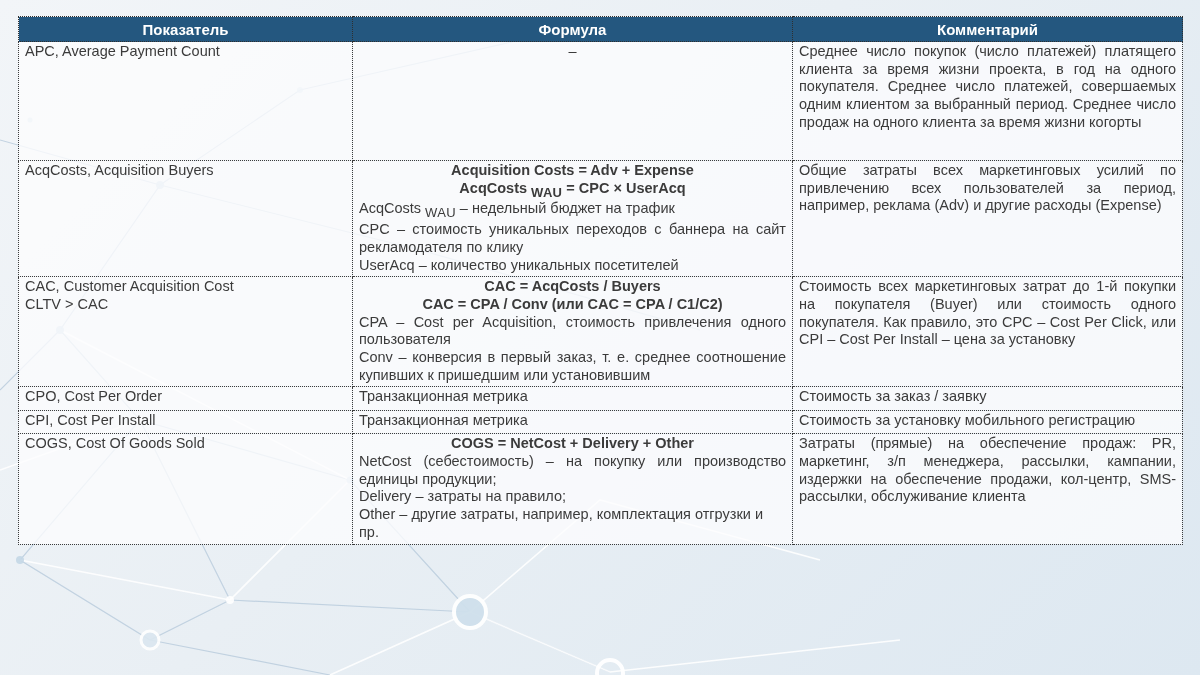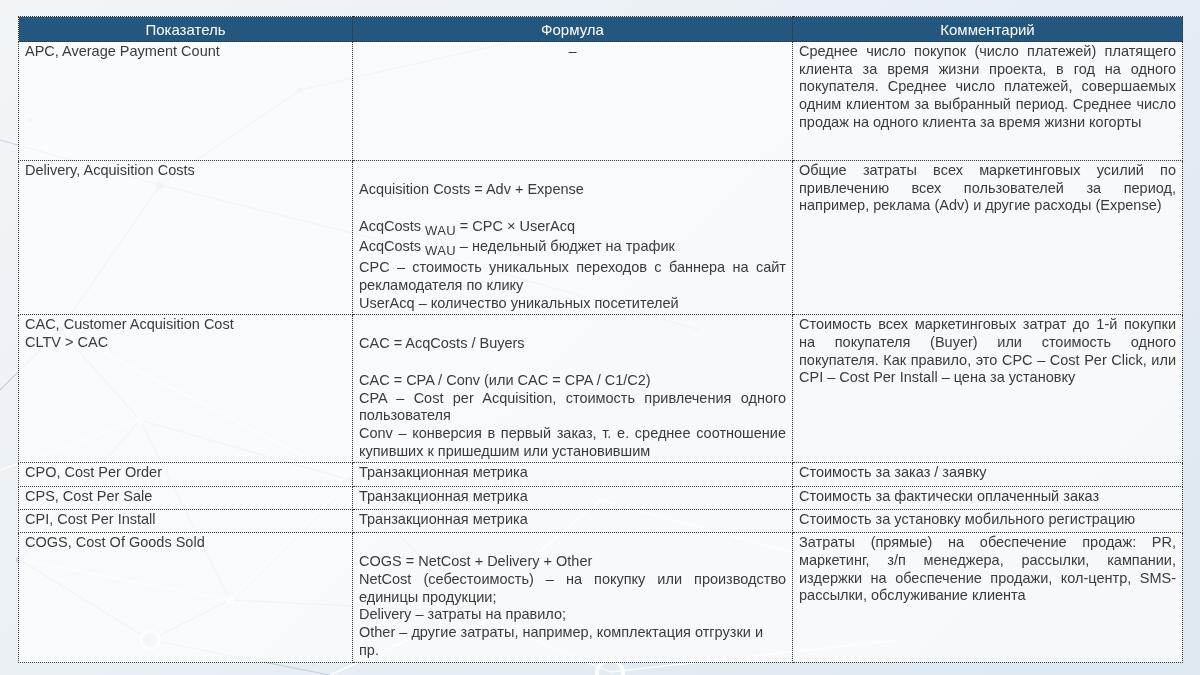--- a/index.html
+++ b/index.html
@@ -7,29 +7,29 @@
     position:relative;width:1200px;height:675px;overflow:hidden;
     background:linear-gradient(135deg,#f2f5f8 0%,#e9eff4 45%,#dde8f1 100%);
     font-family:"Liberation Sans",sans-serif;
   }
   .pattern{position:absolute;left:0;top:0;z-index:0;}
   table.metrics{
     position:absolute;left:18px;top:16px;width:1164px;z-index:1;
     border-collapse:collapse;table-layout:fixed;
   }
   th{
-    height:24px;background:#24577F;color:#fff;font-weight:normal;font-size:15px;
+    height:24px;background:#24577F;color:#fff;font-weight:bold;font-size:15px;
     border:1px dotted #2f2f2f;text-align:center;vertical-align:middle;padding:0 4px;
   }
   td{
     border:1px dotted #3c3c3c;vertical-align:top;
     padding:1px 6px 2px 6px;font-size:14.5px;line-height:1.22;color:#3b3b3b;
     background:rgba(252,253,254,0.78);overflow:hidden;
   }
-  .bc{font-weight:normal;text-align:left;margin-top:19px;}
+  .bc{font-weight:bold;text-align:center;}
   .just{text-align:justify;}
   .center{text-align:center;}
   sub.wau{font-size:13px;vertical-align:sub;letter-spacing:.3px;}
 </style>
 </head>
 <body>
 
 <div class="stage">
 
   <svg class="pattern" width="1200" height="675" viewBox="0 0 1200 675" xmlns="http://www.w3.org/2000/svg">
@@ -85,21 +85,21 @@
       <td>
             <div class="center">–</div>
           </td>
       <td>
             <div class="just">Среднее число покупок (число платежей) платящего клиента за время жизни проекта, в год на одного покупателя. Среднее число платежей, совершаемых одним клиентом за выбранный период. Среднее число продаж на одного клиента за время жизни когорты</div>
           </td>
     </tr>
 
     <tr style="height:107px">
       <td>
-            <div>Delivery, Acquisition Costs</div>
+            <div>AcqCosts, Acquisition Buyers</div>
           </td>
       <td>
         <div class="bc">Acquisition Costs = Adv + Expense</div>
         <div class="bc"><span>AcqCosts </span><sub class="wau">WAU</sub><span> = CPC × UserAcq</span></div>
         <div><span>AcqCosts </span><sub class="wau">WAU</sub><span> – недельный бюджет на трафик</span></div>
         <div class="just">CPC – стоимость уникальных переходов с баннера на сайт рекламодателя по клику</div>
         <div>UserAcq – количество уникальных посетителей</div>
       </td>
       <td>
             <div class="just">Общие затраты всех маркетинговых усилий по привлечению всех пользователей за период, например, реклама (Adv) и другие расходы (Expense)</div>
@@ -130,31 +130,20 @@
             <div>CPO, Cost Per Order</div>
           </td>
       <td>
             <div>Транзакционная метрика</div>
           </td>
       <td>
             <div>Стоимость за заказ / заявку</div>
           </td>
     </tr>
 
-    <tr style="height:23px">
-      <td>
-            <div>CPS, Cost Per Sale</div>
-          </td>
-      <td>
-            <div>Транзакционная метрика</div>
-          </td>
-      <td>
-            <div>Стоимость за фактически оплаченный заказ</div>
-          </td>
-    </tr>
 
     <tr style="height:23px">
       <td>
             <div>CPI, Cost Per Install</div>
           </td>
       <td>
             <div>Транзакционная метрика</div>
           </td>
       <td>
             <div>Стоимость за установку мобильного регистрацию</div>

